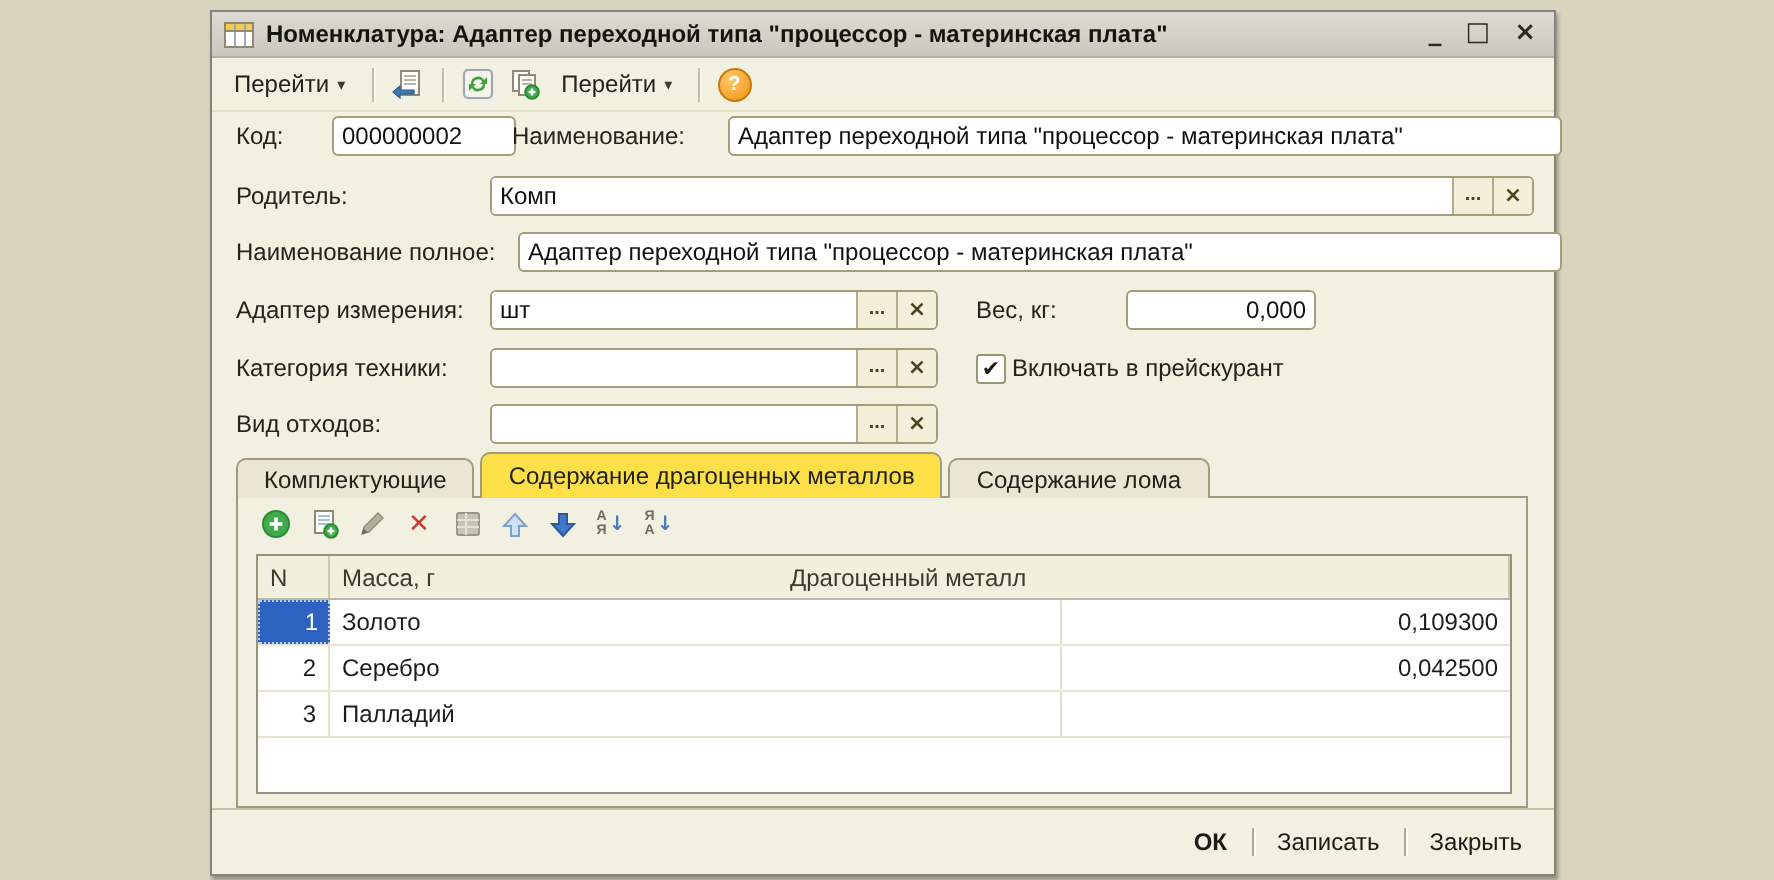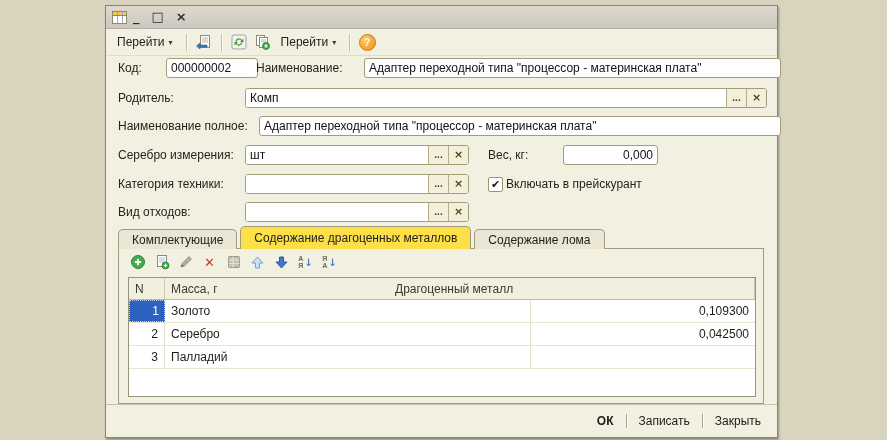--- a/index.html
+++ b/index.html
@@ -80,20 +80,21 @@
     <div class="titlebar">
       <span class="title-icon">
         <svg width="15" height="13" viewBox="0 0 15 13">
           <rect x="0.5" y="0.5" width="14" height="12" fill="#ffffff" stroke="#8d8970"></rect>
           <rect x="1" y="1" width="13" height="3" fill="#f6c94a"></rect>
           <line x1="5.5" y1="1" x2="5.5" y2="12" stroke="#9aa8c8"></line>
           <line x1="10.5" y1="1" x2="10.5" y2="12" stroke="#9aa8c8"></line>
           <line x1="1" y1="4.5" x2="14" y2="4.5" stroke="#8d8970"></line>
         </svg>
       </span>
+      <span class="title-text">Номенклатура: Адаптер переходной типа "процессор - материнская плата"</span>
       <span class="win-controls">
         <span class="wbtn">_</span>
         <span class="wbtn">□</span>
         <span class="wbtn">×</span>
       </span>
     </div>
 
     <div class="toolbar">
       <span class="tbtn">
         <span>Перейти</span>
@@ -156,21 +157,21 @@
           </span>
       </span>
     </div>
 
     <div class="frow r-full">
       <span class="flabel" style="left:12px">Наименование полное:</span>
       <input class="finput" style="left: 139px; width: 522px;" value="Адаптер переходной типа &quot;процессор - материнская плата&quot;">
     </div>
 
     <div class="frow r-unit">
-      <span class="flabel" style="left:12px">Серебро измерения:</span>
+      <span class="flabel" style="left:12px">Адаптер измерения:</span>
       <span class="fgroup" style="left:139px;width:224px">
         <input value="шт" style="">
         <span class="fbtn">
             <span>...</span>
           </span>
         <span class="fbtn clear">
             <span>×</span>
           </span>
       </span>
       <span class="flabel" style="left:382px">Вес, кг:</span>

